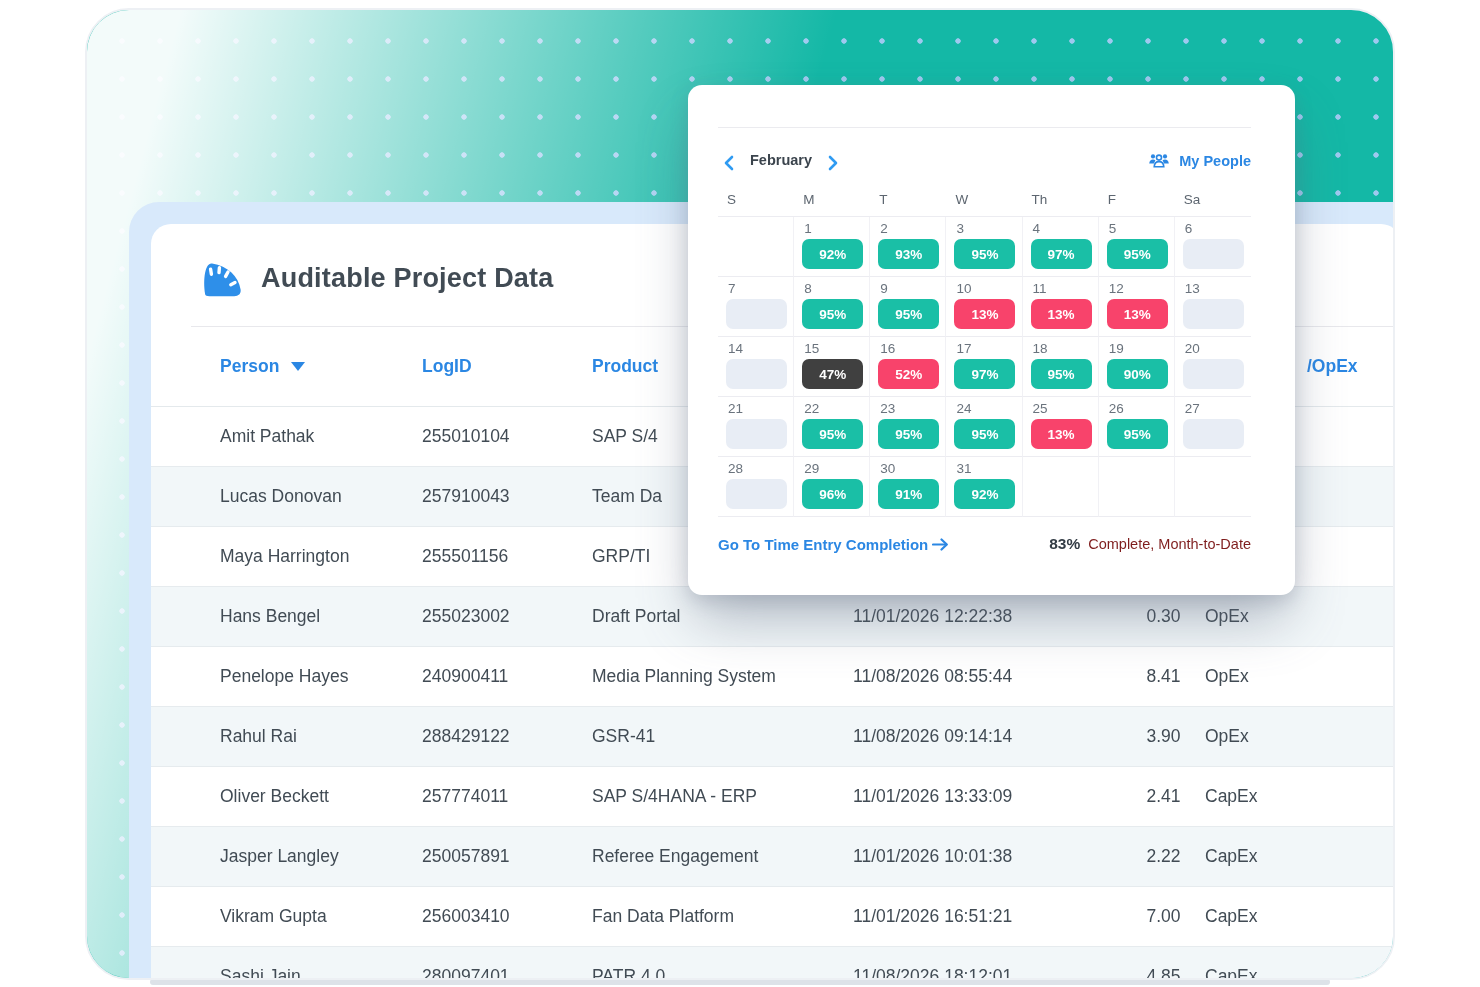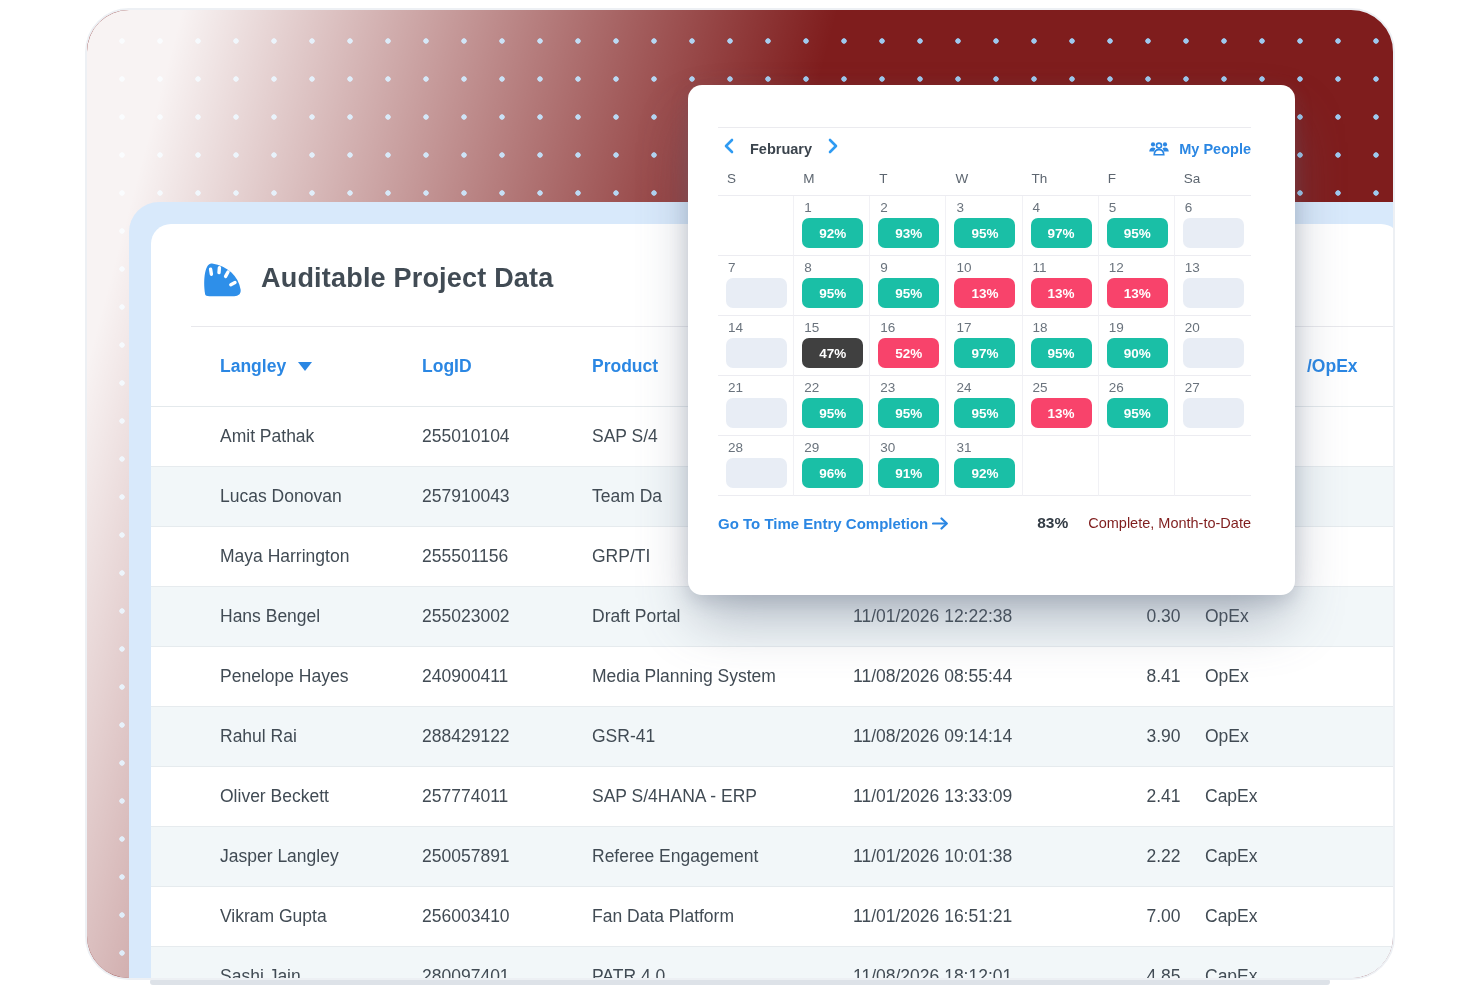--- a/index.html
+++ b/index.html
@@ -6,21 +6,21 @@
   html,body { width:1480px; height:987px; background:#ffffff; overflow:hidden;
               font-family:"Liberation Sans","DejaVu Sans",sans-serif; }
   .stage { position:relative; width:1480px; height:987px; }
 
   
   .bottom-line { position:absolute; left:150px; right:150px; top:979px; height:6px;
                  background:#dde2e8; border-radius:4px; }
 
   
   .page-card { position:absolute; left:85px; top:8px; width:1310px; height:972px;
-               background:#7f1d1d; border:2px solid #edf0f4; border-radius:44px;
+               background:#14b8a6; border:2px solid #edf0f4; border-radius:44px;
                overflow:hidden; }
   .page-card::before { content:""; position:absolute; inset:0;
     background-image:
       linear-gradient(105deg, rgba(255,255,255,.95) 6%, rgba(255,255,255,0) 48%),
       radial-gradient(circle, #9ec9ef 2.4px, rgba(158,201,239,0) 3px);
     background-size:100% 100%, 38px 38px;
     background-position:0 0, 16px 12px; }
 
   
   .table-panel { position:absolute; left:42px; top:192px; right:-30px; bottom:-40px;
@@ -47,21 +47,21 @@
   .trow.alt { background:#f2f7f9; }
   .cell-hours { text-align:center; }
 
   
   .cal-card { position:absolute; left:688px; top:85px; width:607px; height:510px;
               background:#ffffff; border-radius:14px; padding:28px 44px 24px 30px;
               box-shadow:0 30px 55px -8px rgba(96,107,128,.45), 0 6px 18px rgba(96,107,128,.22);
               z-index:5; }
   .cal-title { font-size:17.5px; font-weight:700; color:#3b444d; letter-spacing:.2px; }
   .cal-divider { height:1px; background:#ebebef; margin-top:14px; }
-  .cal-nav { display:flex; align-items:flex-end; margin-top:3px; height:26px; }
+  .cal-nav { display:flex; align-items:flex-start; margin-top:24px; height:26px; }
   .chev { width:22px; height:22px; display:flex; align-items:center; justify-content:center; cursor:pointer; }
   .month-label { font-size:14.5px; font-weight:700; color:#3b444d; margin:0 10px; }
   .nav-right { margin-left:auto; display:flex; align-items:center; gap:9px; cursor:pointer; }
   .my-people-label { color:#2b87e3; font-size:14.5px; font-weight:600; }
 
   .dow-row { display:grid; grid-template-columns:repeat(7,1fr); margin-top:10px; }
   .dow { font-size:13.5px; color:#5d6670; padding:4px 0 9px 9px; }
 
   .cal-grid { display:grid; grid-template-columns:repeat(7,1fr); border-top:1px solid #ececf1; }
   .cal-cell { height:60px; border-bottom:1px solid #ececf1; border-right:1px solid #f1f1f5;
@@ -70,21 +70,21 @@
   .day-num { font-size:13.5px; color:#6a737d; display:block; line-height:17px; padding-left:2px; }
   .chip { width:61px; height:30px; border-radius:7px; margin-top:2px;
           display:flex; align-items:center; justify-content:center;
           color:#ffffff; font-size:13.5px; font-weight:700; }
   .chip.none { background:#e8edf5; }
   .chip.blankcell { visibility:hidden; }
 
   .cal-footer { display:flex; align-items:center; margin-top:18px; }
   .cal-link { display:flex; align-items:center; gap:4px; color:#2b87e3;
               font-size:15px; font-weight:600; cursor:pointer; }
-  .cal-complete { margin-left:auto; display:flex; align-items:baseline; gap:20px;justify-content:flex-end; }
+  .cal-complete { margin-left:auto; display:flex; align-items:baseline; gap:8px;justify-content:flex-end; }
   .pct-strong { font-size:15.5px; font-weight:800; color:#333c45; }
   .pct-label { font-size:14.5px; color:#7f1d1d; }
 </style>
 </head>
 <body>
 
 <div class="stage">
   <div class="bottom-line"></div>
 
   <div class="page-card">
@@ -102,21 +102,21 @@
               <line x1="38.0" y1="26.6" x2="33.8" y2="28.8"></line>
             </g>
           </svg>
           <div class="page-title">Auditable Project Data</div>
         </div>
 
         <div class="title-divider"></div>
 
         <div class="grid-row thead">
           <div class="th">
-            <span>Langley</span>
+            <span>Person</span>
             <span class="sort-caret"></span>
           </div>
           <div class="th">
             <span>LogID</span>
           </div>
           <div class="th">
             <span>Product</span>
           </div>
           <div class="th">
             <span></span>

